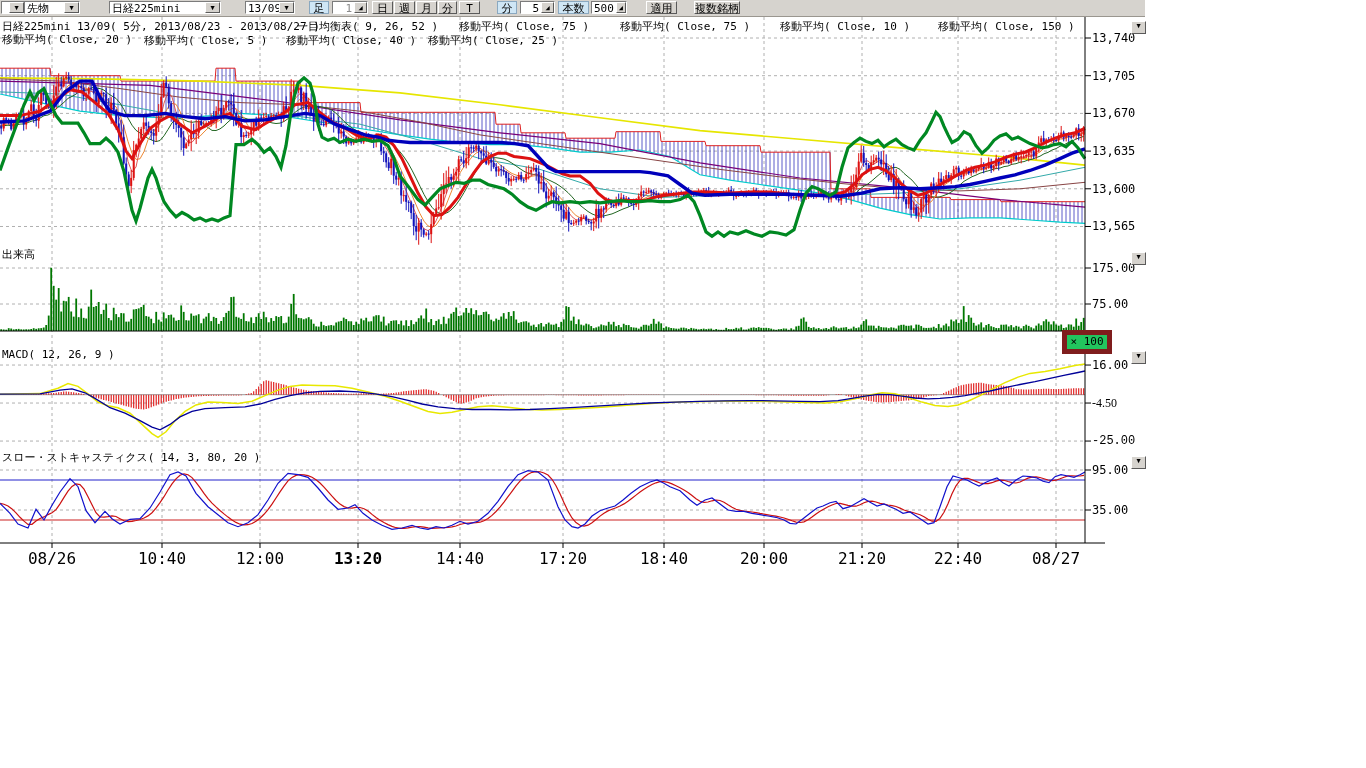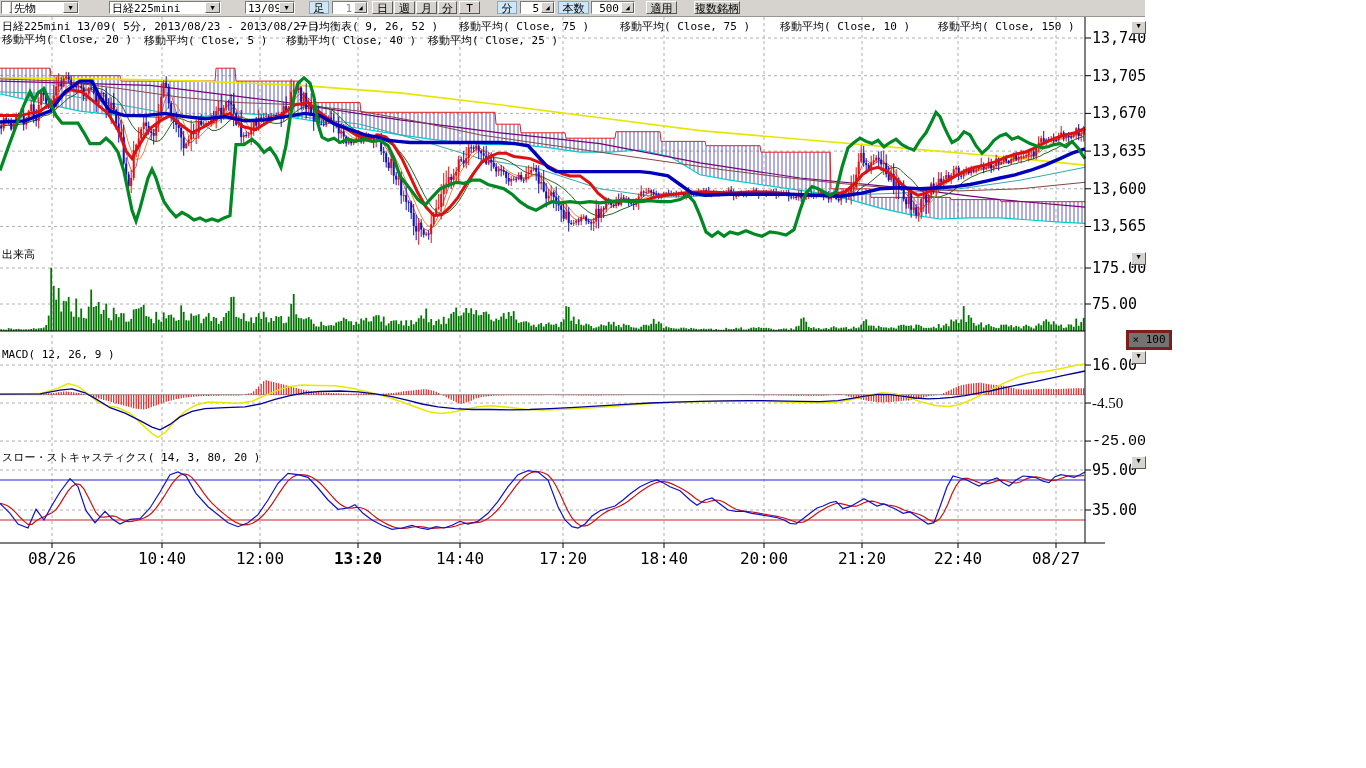--- a/index.html
+++ b/index.html
@@ -17,38 +17,38 @@
   .spin{background:#fff;border:1px solid;border-color:#7b7b7b #fff #fff #7b7b7b;display:flex;}
   .spin .sv{flex:1;text-align:right;padding:0 2px;}
   .spin .sb{width:11px;background:#d6d3ce;border:1px solid;border-color:#fff #5a5a5a #5a5a5a #fff;
             font-size:7px;line-height:11px;text-align:center;}
   .pbtn{background:#d6d3ce;border:1px solid;border-color:#fff #5a5a5a #5a5a5a #fff;text-align:center;}
   .grayed{color:#8a8a8a;}
   
   .legend{position:absolute;white-space:nowrap;z-index:3;font-size:11px;}
   .panelab{position:absolute;white-space:nowrap;z-index:3;font-size:11px;}
   .timelab{position:absolute;white-space:nowrap;z-index:3;font-size:16px;transform:translateX(-50%);}
-  .axlab{position:absolute;white-space:nowrap;z-index:3;font-size:15px;transform:translateY(-50%);}
+  .axlab{position:absolute;white-space:nowrap;z-index:3;font-size:12px;transform:translateY(-50%);}
   .panebtn{position:absolute;width:13px;height:11px;background:#d6d3ce;border:1px solid;
            border-color:#fff #5a5a5a #5a5a5a #fff;font-size:7px;line-height:9px;text-align:center;z-index:4;}
-  #mult{position:absolute;left:1126px;top:330px;width:40px;height:14px;border:3px solid #7f1d1d;background:#737373;
+  #mult{position:absolute;left:1062px;top:330px;width:40px;height:14px;border:5px solid #7f1d1d;background:#22c55e;
         font-size:11px;line-height:14px;text-align:center;z-index:4;}
   #chart-svg{position:absolute;left:0;top:0;z-index:1;}
 </style>
 </head>
 <body>
 
 <div id="page">
 
   <div id="toolbar">
     <div class="tb combo" style="left:1px;width:24px;">
       <span class="cv"></span>
       <span class="arrowbtn">▼</span>
     </div>
-    <div class="tb combo" style="left:11px;width:68px;">
+    <div class="tb combo" style="left:24px;width:56px;">
       <span class="cv">先物</span>
       <span class="arrowbtn">▼</span>
     </div>
     <div class="tb combo" style="left:109px;width:112px;">
       <span class="cv">日経225mini</span>
       <span class="arrowbtn">▼</span>
     </div>
     <div class="tb combo" style="left:245px;width:50px;">
       <span class="cv">13/09</span>
       <span class="arrowbtn">▼</span>
@@ -62,21 +62,21 @@
     <div class="tb pbtn" style="left:394px;width:21px;">週</div>
     <div class="tb pbtn" style="left:416px;width:21px;">月</div>
     <div class="tb pbtn" style="left:438px;width:19px;">分</div>
     <div class="tb pbtn" style="left:459px;width:21px;">T</div>
     <div class="tb chip" style="left:497px;width:20px;">分</div>
     <div class="tb spin" style="left:520px;width:35px;">
       <span class="sv">5</span>
       <span class="sb">◢</span>
     </div>
     <div class="tb chip" style="left:558px;width:31px;">本数</div>
-    <div class="tb spin" style="left:591px;width:44px;">
+    <div class="tb spin" style="left:591px;width:36px;">
       <span class="sv">500</span>
       <span class="sb">◢</span>
     </div>
     <div class="tb pbtn" style="left:638px;width:31px;margin-left:8px;">適用</div>
     <div class="tb pbtn" style="left:694px;width:46px;">複数銘柄</div>
   </div>
 
   <svg id="chart-svg" width="1145" height="575">
       <defs>
         <clipPath id="clipMain">

